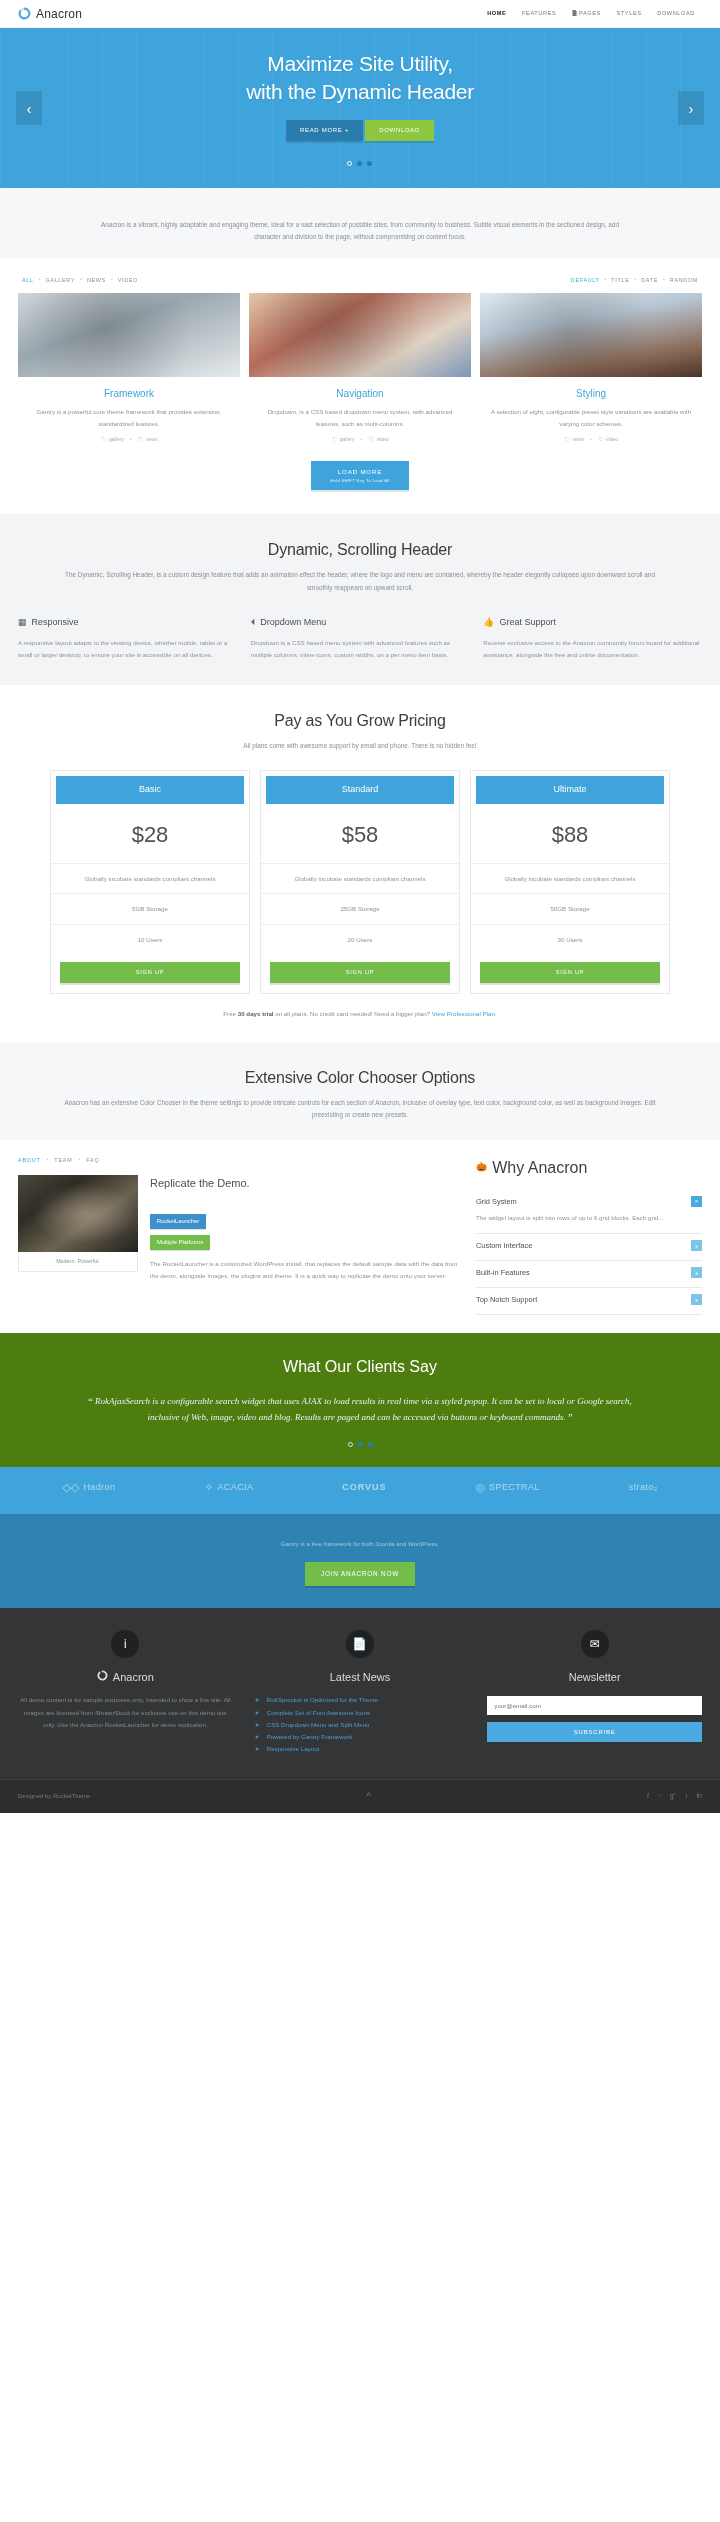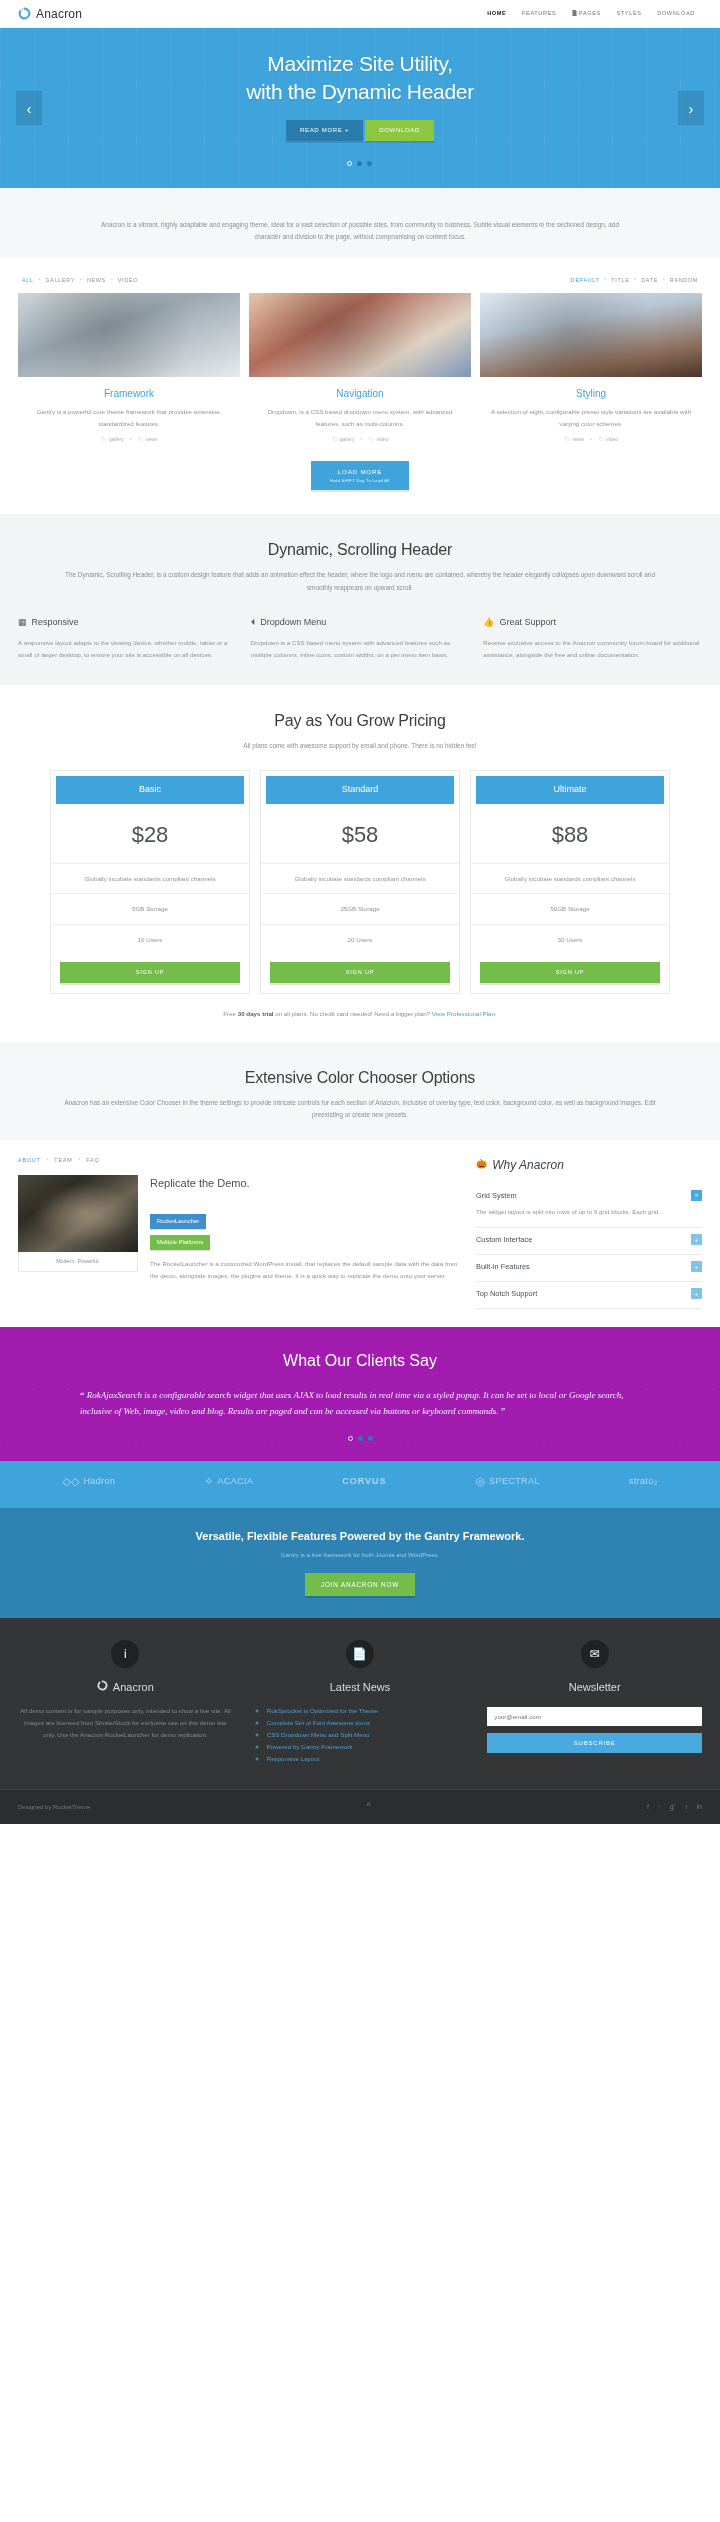--- a/index.html
+++ b/index.html
@@ -179,47 +179,47 @@
   .badge {
     display:inline-block; color:#fff; font-size:5.8px; padding:3px 7px;
     margin-bottom:4px; box-shadow:0 1px 0 rgba(0,0,0,.12);
   }
   .badge-blue { background:#3f8fcc; }
   .badge-green { background:#74bd4b; }
   .demo-text { font-size:6.2px; color:#8e9399; line-height:1.95; margin-top:4px; }
   .demo-right { flex:1; }
   .why-head { display:flex; align-items:center; gap:5px; margin-bottom:10px; }
   .why-icon { font-size:9px; color:#3d4248; }
-  .why-title { font-size:12px; color:#3d4248; font-weight:400;font-style:italic; }
+  .why-title { font-size:16px; color:#3d4248; font-weight:400; }
   .acc-item { border-bottom:1px solid #e6e8ea; padding:6px 0 9px; }
   .acc-head { display:flex; align-items:center; justify-content:space-between; cursor:pointer; }
   .acc-label { font-size:7.4px; color:#4a4f55; }
   .acc-toggle {
     width:11px; height:11px; background:#4aa9de; color:#fff;
     display:flex; align-items:center; justify-content:center;
     font-size:6px; line-height:1;
   }
   .acc-toggle.closed { background:#7dc4e8; }
   .acc-body { font-size:6.2px; color:#8e9399; line-height:1.95; margin-top:5px; }
 
   
   .testimonials {
-    background:#a21caf; padding:22px 18px 20px; position:relative; overflow:hidden;
+    background:#4d7c0f; padding:22px 18px 20px; position:relative; overflow:hidden;
   }
   .testimonials::before {
     content:""; position:absolute; inset:0; opacity:.13;
     background-image:
       linear-gradient(30deg, rgba(255,255,255,.6) 1px, transparent 1px),
       linear-gradient(-30deg, rgba(255,255,255,.6) 1px, transparent 1px);
     background-size:34px 58px, 34px 58px;
   }
   .testimonials > * { position:relative; z-index:1; }
   .tst-title { text-align:center; color:#fff; font-size:16px; font-weight:400; }
   .tst-quote {
-    margin:15px auto 0; max-width:560px; text-align:left;
+    margin:15px auto 0; max-width:560px; text-align:center;
     font-family:"Liberation Serif", serif; font-style:italic;
     color:#e8f4fb; font-size:9px; line-height:1.75;
   }
   .qm { font-weight:bold; font-style:normal; color:#cfe8f7; font-size:9px; }
   .tst-dots { display:flex; gap:5px; justify-content:center; margin-top:16px; }
   .tst-dot { width:5px; height:5px; border-radius:50%; background:#2a7cad; }
   .tst-dot.active { background:transparent; border:1px solid #cfe8f7; }
 
   
   .logos {
@@ -588,21 +588,20 @@
     <div class="logo-item">
       <span class="logo-mark">◎</span>
       <span class="logo-text">SPECTRAL</span>
     </div>
     <div class="logo-item">
       <span class="logo-text">strato₂</span>
     </div>
   </div>
 
   <div class="cta">
-    <div class="cta-title">Versatile, Flexible Features Powered by the Gantry Framework.</div>
     <div class="cta-sub">Gantry is a free framework for both Joomla and WordPress.</div>
     <span class="btn-cta">JOIN ANACRON NOW</span>
   </div>
 
   <div class="footer">
     <div class="foot-cols">
       <div class="foot-col">
         <div class="foot-circle">ℹ</div>
         <div class="foot-heading">
           <span class="foot-logo-mark">

